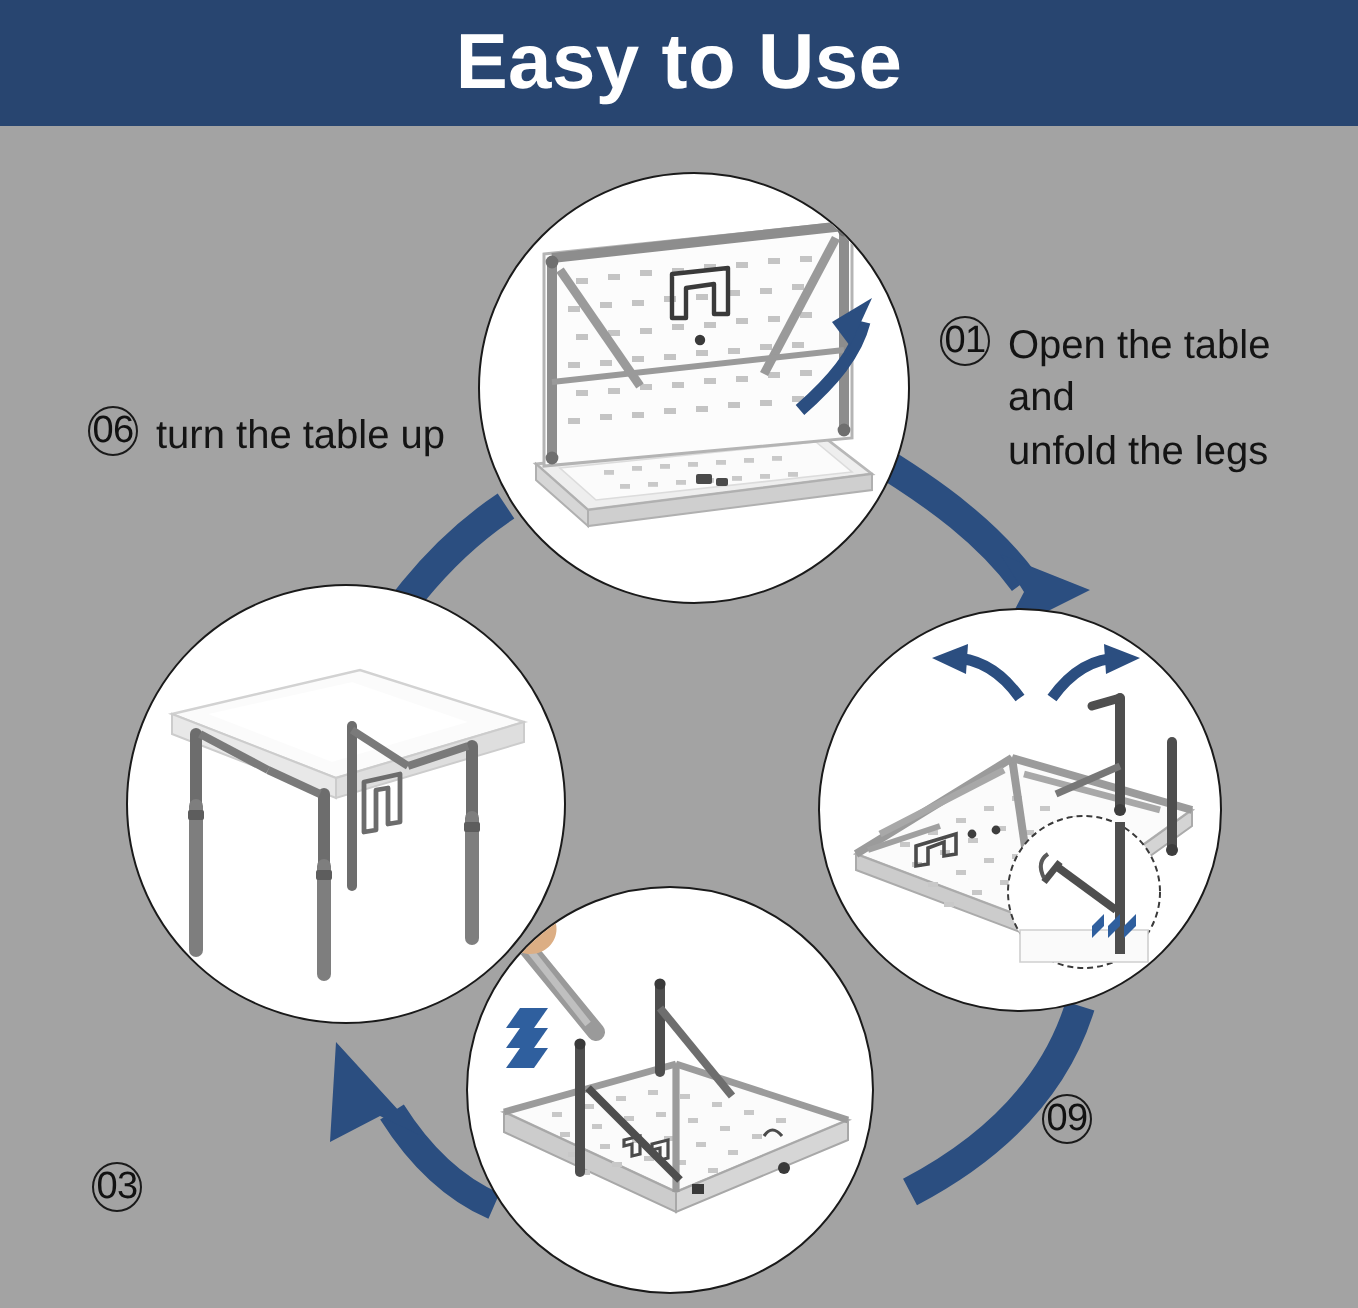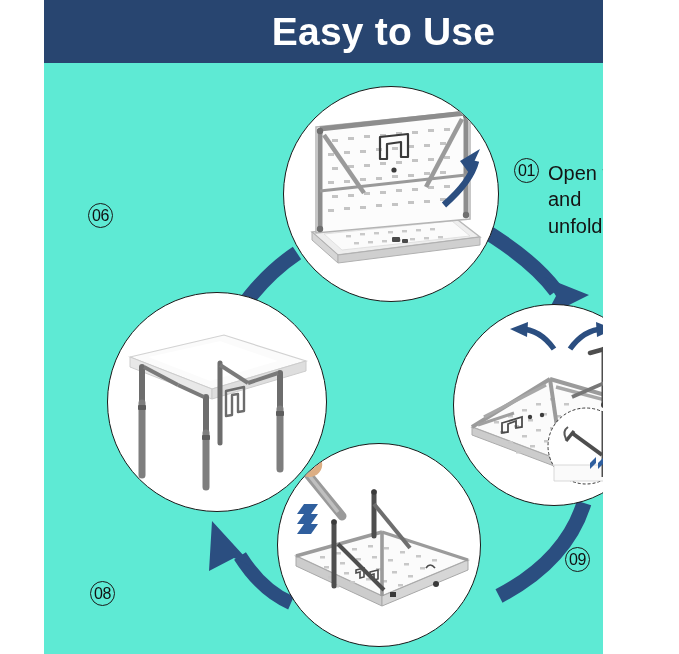--- a/index.html
+++ b/index.html
@@ -5,25 +5,24 @@
   html, body {
     margin: 0;
     padding: 0;
     background: #ffffff;
   }
   body {
     font-family: "Liberation Sans", sans-serif;
   }
   .page {
     position: relative;
-    width: 559px;
+    width: 679px;
     height: 654px;
-    background: #5eead4;
+    background: #a3a3a3;
     overflow: hidden;
-    margin-left: 44px;
   }
 
   
   .header {
     position: absolute;
     left: 0;
     top: 0;
     width: 679px;
     height: 63px;
     background: #284570;
@@ -68,21 +67,21 @@
   }
   .step-badge {
     flex: 0 0 auto;
     width: 25px;
     height: 25px;
     border: 1.3px solid #1a1a1a;
     border-radius: 50%;
     display: flex;
     align-items: center;
     justify-content: center;
-    font-size: 16px;
+    font-size: 19px;
     color: #111111;
     letter-spacing: -0.3px;
     box-sizing: border-box;
   }
   .step-text {
     font-size: 20px;
     color: #141414;
     line-height: 1.32;
     padding-top: 2px;
     white-space: pre-line;
@@ -412,20 +411,21 @@
     <div class="step-badge">01</div>
     <div class="step-text">Open the table and
 unfold the legs</div>
   </div>
 
   <div class="step" style="left:521px; top:547px; width:150px;">
     <div class="step-badge">09</div>
   </div>
 
   <div class="step" style="left:46px; top:581px; width:195px;">
-    <div class="step-badge">08</div>
+    <div class="step-badge">03</div>
   </div>
 
   <div class="step" style="left:44px; top:203px; width:190px;">
     <div class="step-badge">06</div>
+    <div class="step-text">turn the table up</div>
   </div>
 
 </div>
 
 </body></html>

